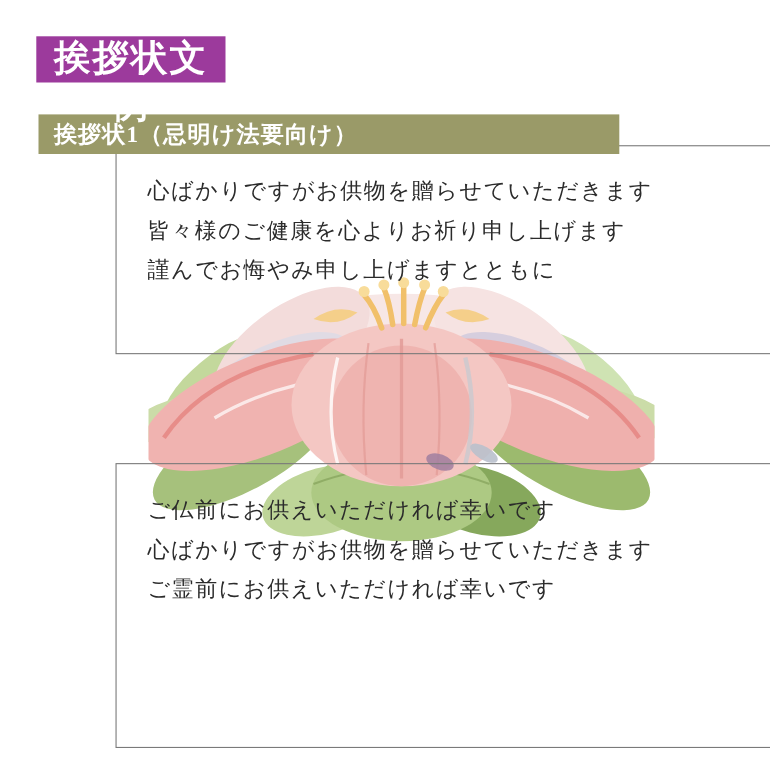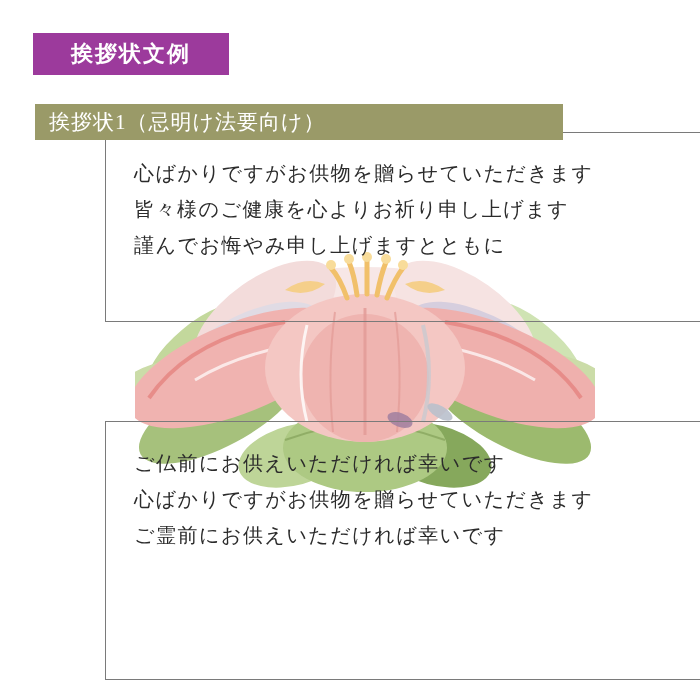--- a/index.html
+++ b/index.html
@@ -8,33 +8,33 @@
     font-family:"DejaVu Sans","Liberation Sans",sans-serif;
     overflow:hidden;
   }
   .page{position:relative;width:700px;height:700px;background:var(--background,#fff);}
 
   
   .lotus{position:absolute;left:135px;top:250px;width:460px;height:248px;z-index:0;}
 
   
   .title-box{
-    position:absolute;left:33px;top:33px;width:196px;height:42px;z-index:3;
+    position:absolute;left:33px;top:33px;width:172px;height:42px;z-index:3;
     background:var(--title-bg,#9c3a9c);color:var(--header-text,#fff);
     font-family:"Liberation Serif","DejaVu Serif",serif;
-    font-weight:bold;font-size:22px;line-height:42px;text-align:center;
+    font-weight:bold;font-size:33px;line-height:42px;text-align:center;
     letter-spacing:2px;
   }
 
   
   .section-header{
     position:absolute;left:35px;width:528px;height:36px;z-index:2;
     background:var(--header-bg,#9a9a68);color:var(--header-text,#fff);
     font-family:"Liberation Serif","DejaVu Serif",serif;
-    font-weight:normal;font-size:21px;line-height:36px;
+    font-weight:bold;font-size:21px;line-height:36px;
     padding-left:14px;box-sizing:border-box;letter-spacing:1px;
   }
   .header-1{top:104px;}
   .header-2{top:396px;}
 
   
   .text-box{
     position:absolute;left:105px;width:678px;z-index:1;
     border:1px solid var(--box-border,#7a7a7a);
     box-sizing:border-box;background:transparent;

